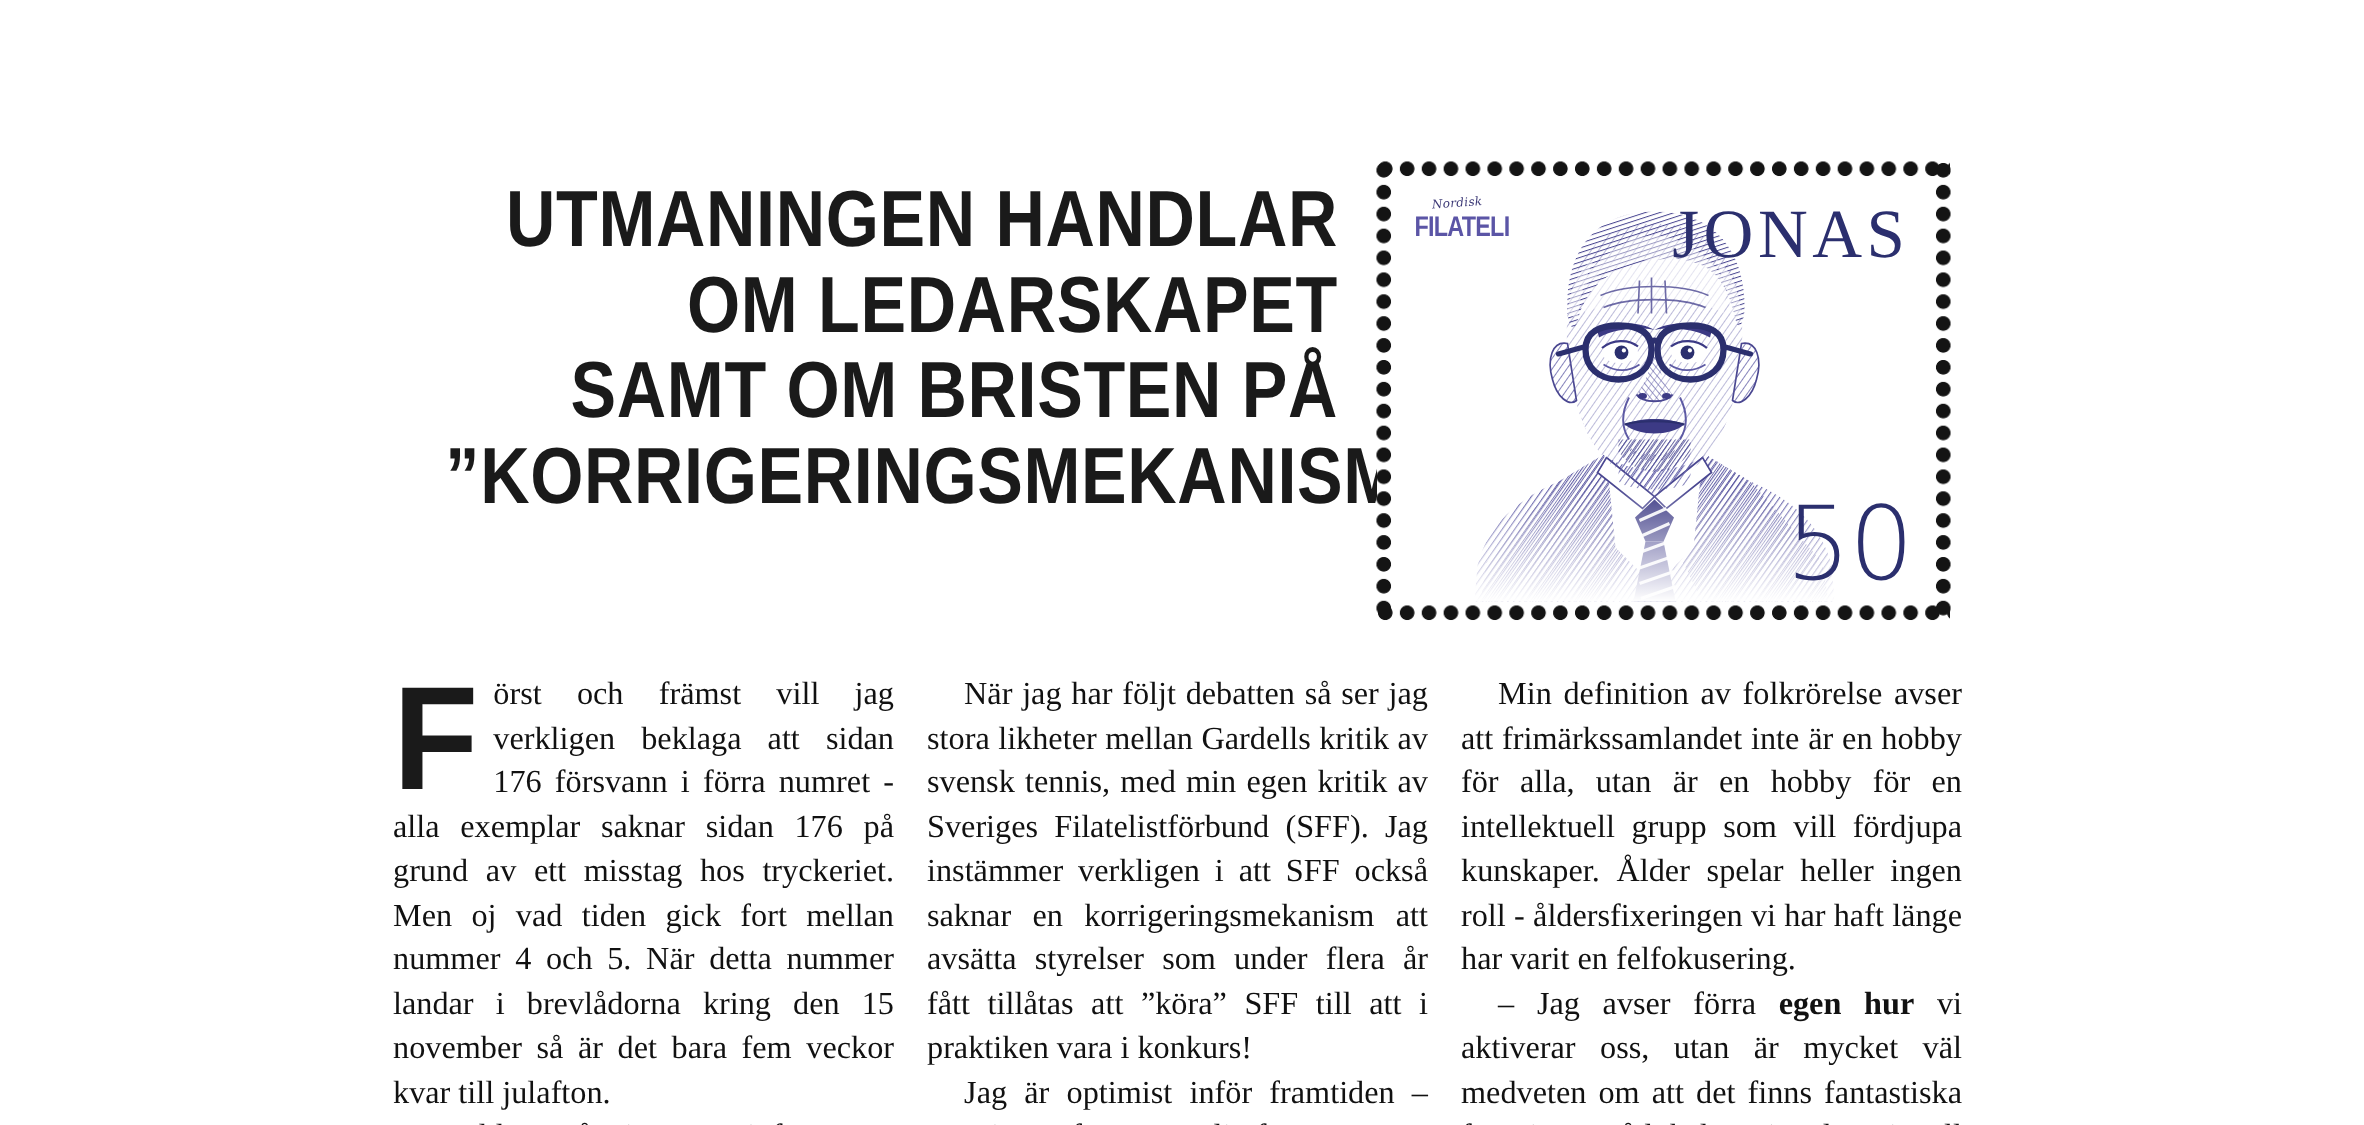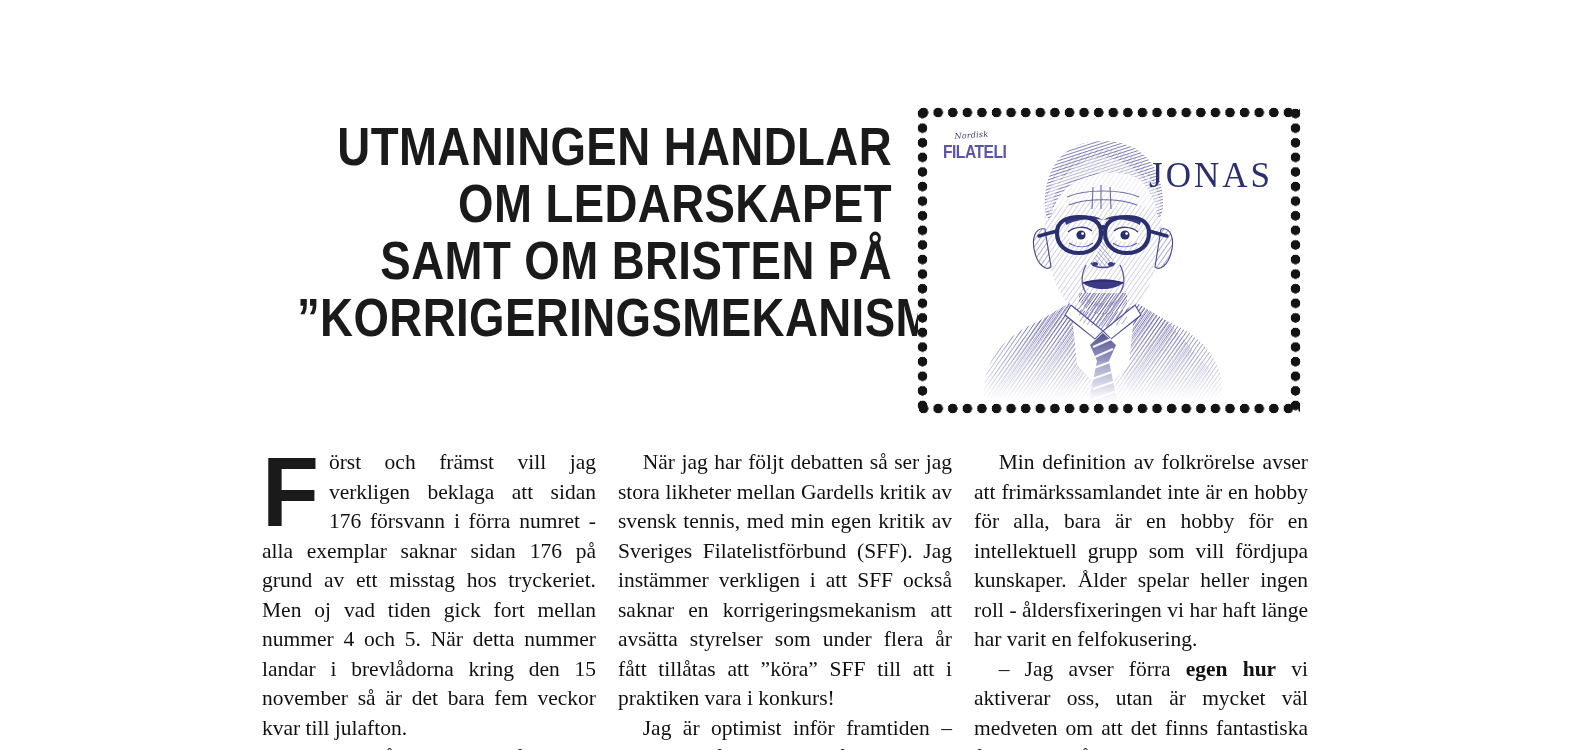--- a/index.html
+++ b/index.html
@@ -112,25 +112,24 @@
     transform-origin: 0 50%;
     display: block;
   }
 
   
   #jonas {
     position: absolute;
     right: 16px;
     top: 14px;
     font-family: "Liberation Serif", serif;
-    font-size: 35px;
+    font-size: 46px;
     color: #2b2f6e;
     letter-spacing: 3px;
     line-height: 1;
-    margin-top: 25px;
   }
 
   
   #denom {
     position: absolute;
     right: 14px;
     bottom: 4px;
     font-family: "DejaVu Sans", sans-serif;
     font-weight: 300;
     font-size: 68px;
@@ -351,37 +350,38 @@
           </svg>
         </div>
 
         <div id="filateli">
           <span id="filateli-script">Nordisk</span>
           <span id="filateli-word">FILATELI</span>
         </div>
 
         <div id="jonas">JONAS</div>
 
+        <div id="denom">50</div>
 
       </div>
     </div>
   </div>
 
   <div id="columns">
 
     <div class="col" id="col1">
       <p class="lead"><span id="dropcap">F</span><span>örst och främst vill jag verkligen beklaga att sidan 176 försvann i förra numret - alla exemplar saknar sidan 176 på grund av ett misstag hos tryckeriet. Men oj vad tiden gick fort mellan nummer 4 och 5. När detta nummer landar i brevlådorna kring den 15 november så är det bara fem veckor kvar till julafton.</span></p>
       <p><span>Världen står just nu inför stora utmaningar. Vår hobby och bransch</span></p>
     </div>
 
     <div class="col" id="col2">
       <p><span>När jag har följt debatten så ser jag stora likheter mellan Gardells kritik av svensk tennis, med min egen kritik av Sveriges Filatelistförbund (SFF). Jag instämmer verkligen i att SFF också saknar en korrigeringsmekanism att avsätta styrelser som under flera år fått tillåtas att ”köra” SFF till att i praktiken vara i konkurs!</span></p>
       <p><span>Jag är optimist inför framtiden – men jag är fortsatt orolig för att</span></p>
     </div>
 
     <div class="col" id="col3">
-      <p><span>Min definition av folkrörelse avser att frimärkssamlandet inte är en hobby för alla, bara är en hobby för en intellektuell grupp som vill fördjupa kunskaper. Ålder spelar heller ingen roll - åldersfixeringen vi har haft länge har varit en felfokusering.</span></p>
+      <p><span>Min definition av folkrörelse avser att frimärkssamlandet inte är en hobby för alla, utan är en hobby för en intellektuell grupp som vill fördjupa kunskaper. Ålder spelar heller ingen roll - åldersfixeringen vi har haft länge har varit en felfokusering.</span></p>
       <p><span>– Jag avser förra </span><b>egen hur</b><span> vi aktiverar oss, utan är mycket väl medveten om att det finns fantastiska föreningar på lokal, regional, nationell och inter-</span></p>
     </div>
 
   </div>
 
 </div>
 
 </body></html>

